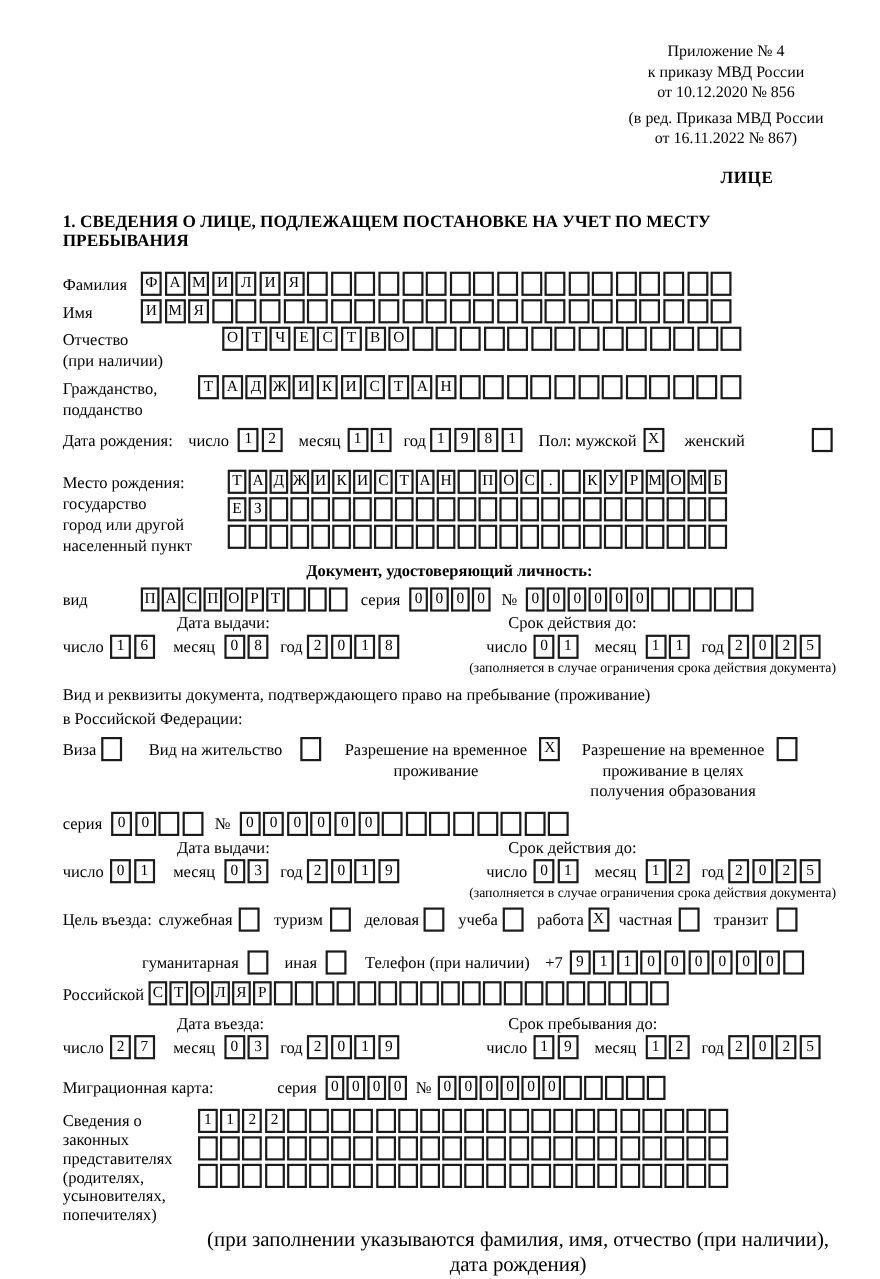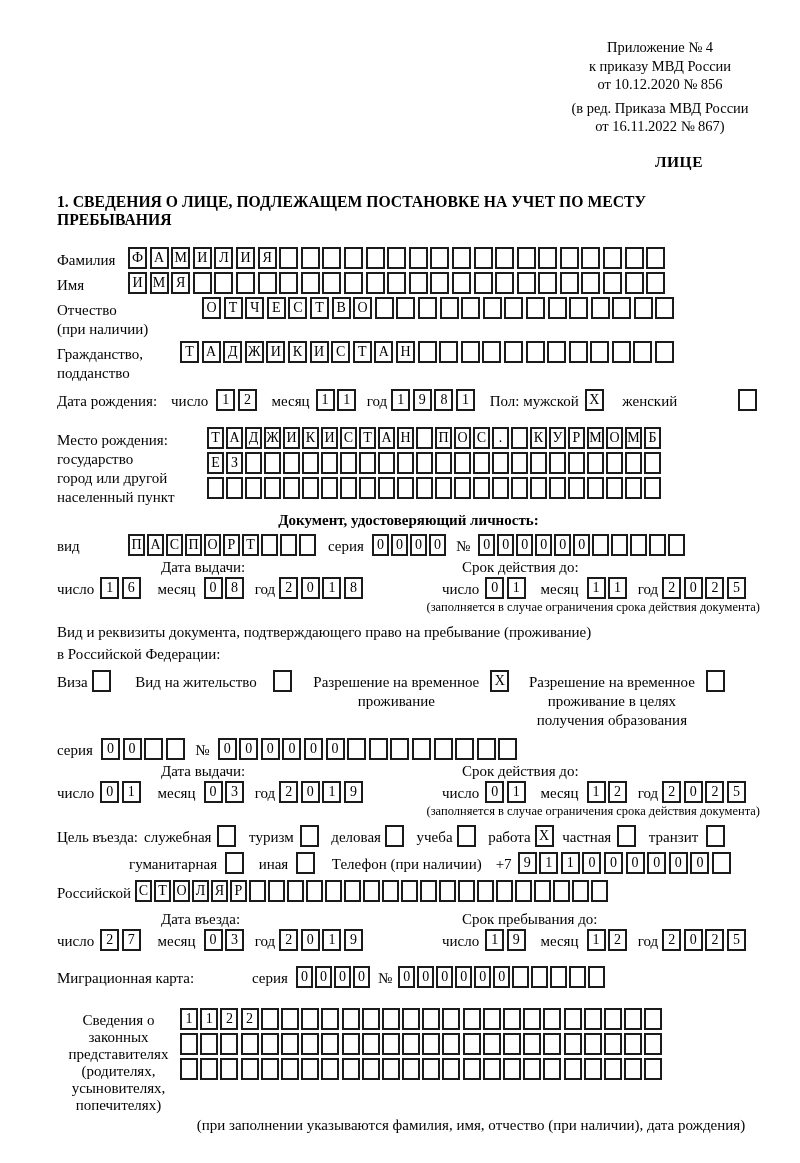--- a/index.html
+++ b/index.html
@@ -49,21 +49,21 @@
   .dh-l { margin-left:104px; }
   .dh-r { margin-left:20px; }
   .drow { display:flex; margin-top:1px; }
   .note { font-size:12.5px; text-align:right; margin:1px 0 6px; }
 
   .intro { margin-top:6px; line-height:22px; }
   .optrow { display:flex; align-items:flex-start; margin:5px 0 8px; }
   .opt { display:flex; align-items:flex-start; }
   .ol { line-height:19px; padding-top:3px; }
   .center { text-align:center; }
-  .caption { font-size:15px; margin-left:125px; width:578px; text-align:center; margin-top:3px; }
+  .caption { font-size:19px; margin-left:125px; width:578px; text-align:center; margin-top:3px; }
 </style>
 </head>
 <body>
 
 <div class="page">
 
   <div class="annex">
     <div>Приложение № 4</div>
     <div>к приказу МВД России</div>
     <div>от 10.12.2020 № 856</div>
@@ -539,21 +539,21 @@
     <span class="dlab ml6">частная</span>
     <span class="boxes ml6">
         <span class="box"></span>
       </span>
     <span class="dlab ml10">транзит</span>
     <span class="boxes ml8">
         <span class="box"></span>
       </span>
   </div>
 
-  <div class="frow" style="margin-top:5px;">
+  <div class="frow" style="margin-top:17px;">
     <span class="dlab ml72">гуманитарная</span>
     <span class="boxes ml8">
         <span class="box"></span>
       </span>
     <span class="dlab ml12">иная</span>
     <span class="boxes ml8">
         <span class="box"></span>
       </span>
     <span class="dlab ml14">Телефон (при наличии)</span>
     <span class="dlab ml14">+7</span>
@@ -667,21 +667,21 @@
         <span class="box">0</span>
         <span class="box">0</span>
         <span class="box"></span>
         <span class="box"></span>
         <span class="box"></span>
         <span class="box"></span>
         <span class="box"></span>
       </span>
   </div>
 
-  <div class="frow" style="margin-top:20px;text-align:center;">
+  <div class="frow" style="margin-top:8px;">
     <div class="flabel w123 lh17">
       <div>Сведения о</div>
       <div>законных</div>
       <div>представителях</div>
       <div>(родителях,</div>
       <div>усыновителях,</div>
       <div>попечителях)</div>
     </div>
     <div class="stack">
       <span class="boxes md mb3">

